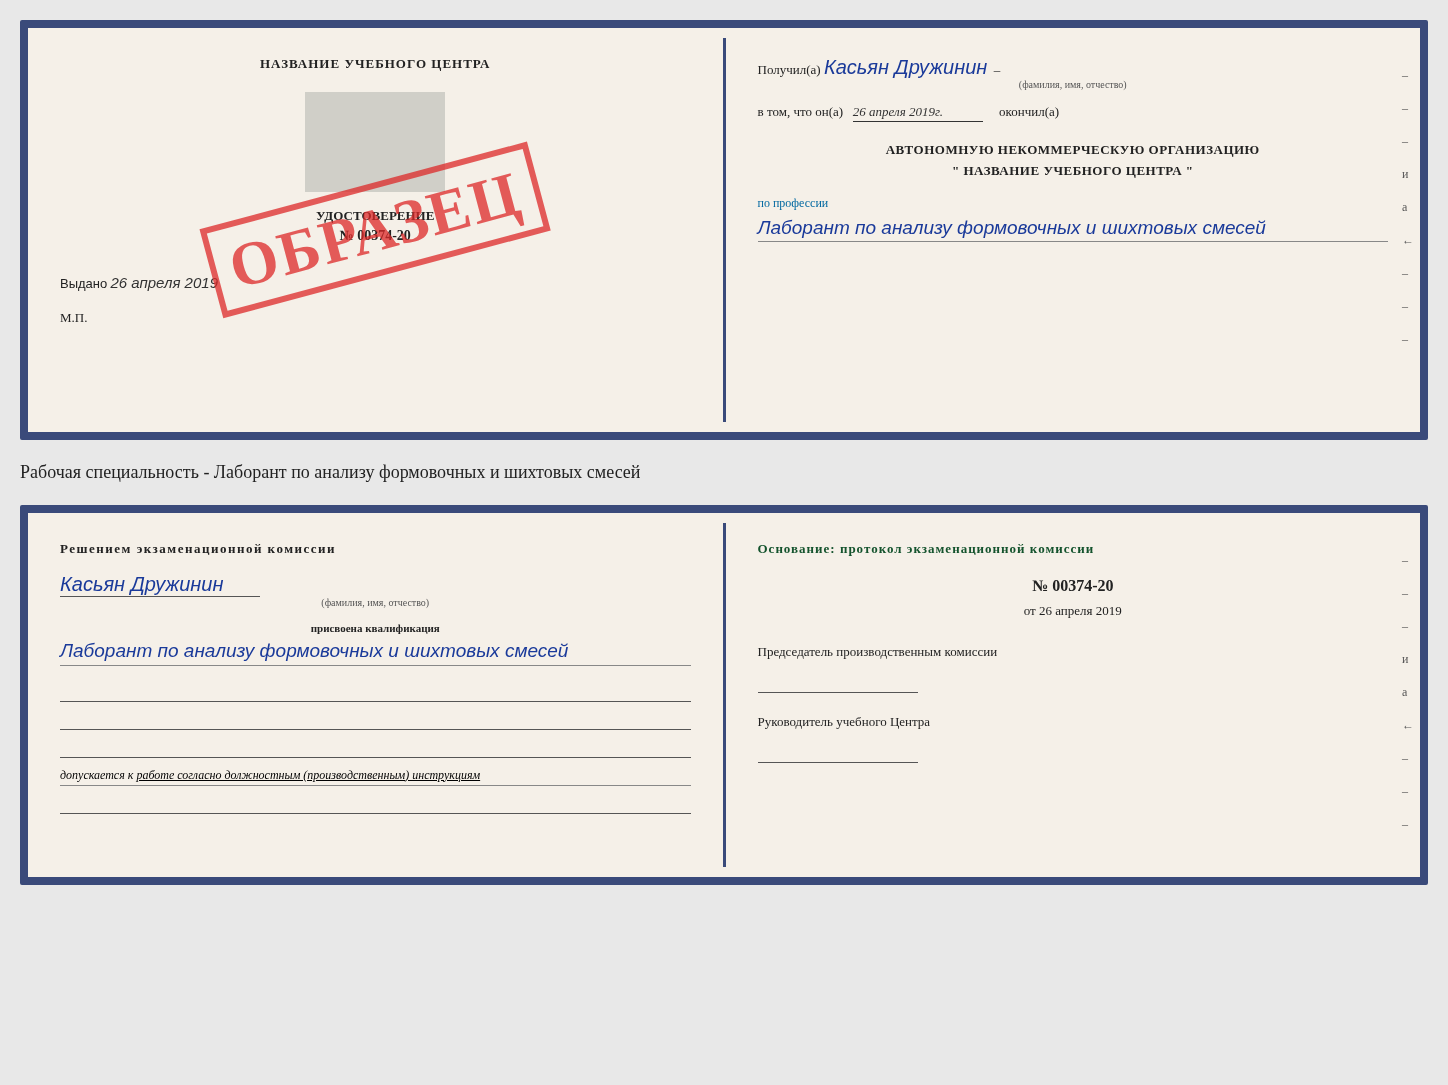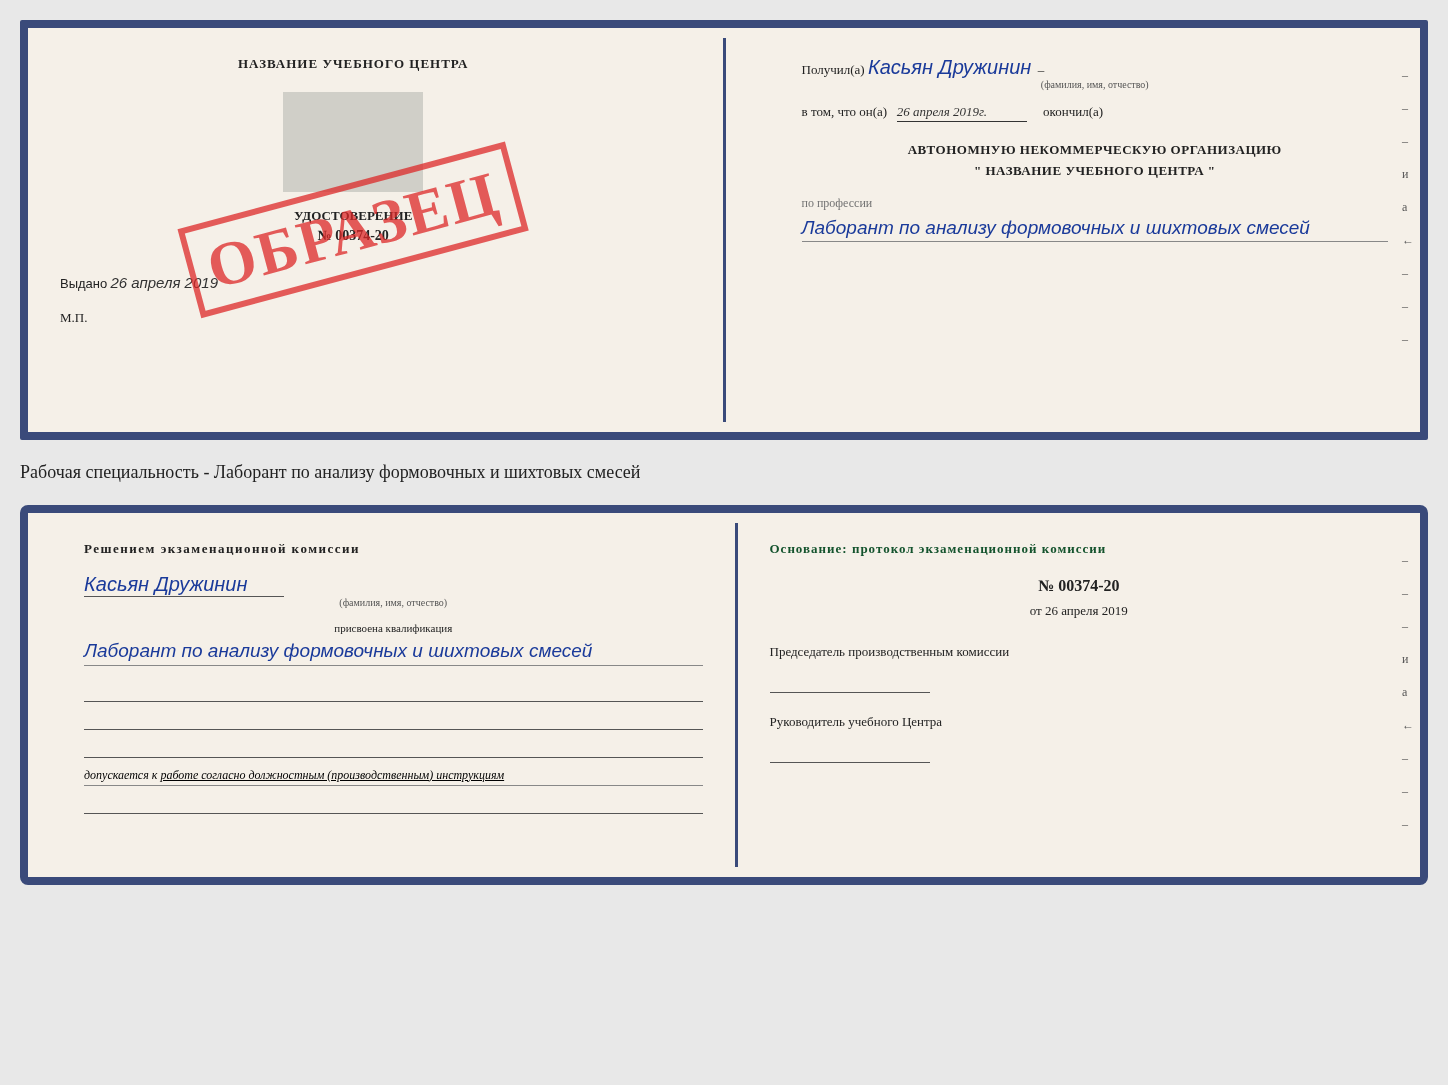--- a/index.html
+++ b/index.html
@@ -19,33 +19,31 @@
 
     
     .document-top {
       display: flex;
       background: #f5f0e8;
       border: 8px solid #3a4a7a;
       border-radius: 2px;
       min-height: 420px;
       position: relative;
       overflow: hidden;
-      gap: 44px;
     }
 
     
     .document-bottom {
       display: flex;
       background: #f5f0e8;
       border: 8px solid #3a4a7a;
-      border-radius: 8px;
+      border-radius: 2px;
       min-height: 380px;
       position: relative;
       overflow: hidden;
-      padding-left: 24px;
     }
 
     .doc-left, .doc-right {
       flex: 1;
       padding: 28px 32px;
       position: relative;
     }
 
     .doc-divider {
       width: 3px;
@@ -163,21 +161,21 @@
       font-size: 13px;
       color: #222;
       margin: 18px 0 10px 0;
       line-height: 1.6;
       font-weight: bold;
       letter-spacing: 0.5px;
     }
 
     .profession-label {
       font-size: 12px;
-      color: #737373;
+      color: #0369a1;
       margin-top: 14px;
     }
 
     .profession-value {
       font-size: 19px;
       color: #1a3a9a;
       font-family: 'Segoe UI', cursive, sans-serif;
       font-style: italic;
       line-height: 1.4;
       margin-top: 4px;
@@ -221,20 +219,21 @@
       display: inline-block;
       border-bottom: 1px solid #555;
       min-width: 200px;
     }
 
     .qual-label {
       font-size: 11px;
       color: #222;
       margin: 14px 0 4px 0;
       text-align: center;
+      font-weight: bold;
     }
 
     .qual-value {
       font-size: 19px;
       color: #1a3a9a;
       font-family: 'Segoe UI', cursive, sans-serif;
       font-style: italic;
       line-height: 1.4;
       border-bottom: 1px solid #888;
       display: block;

